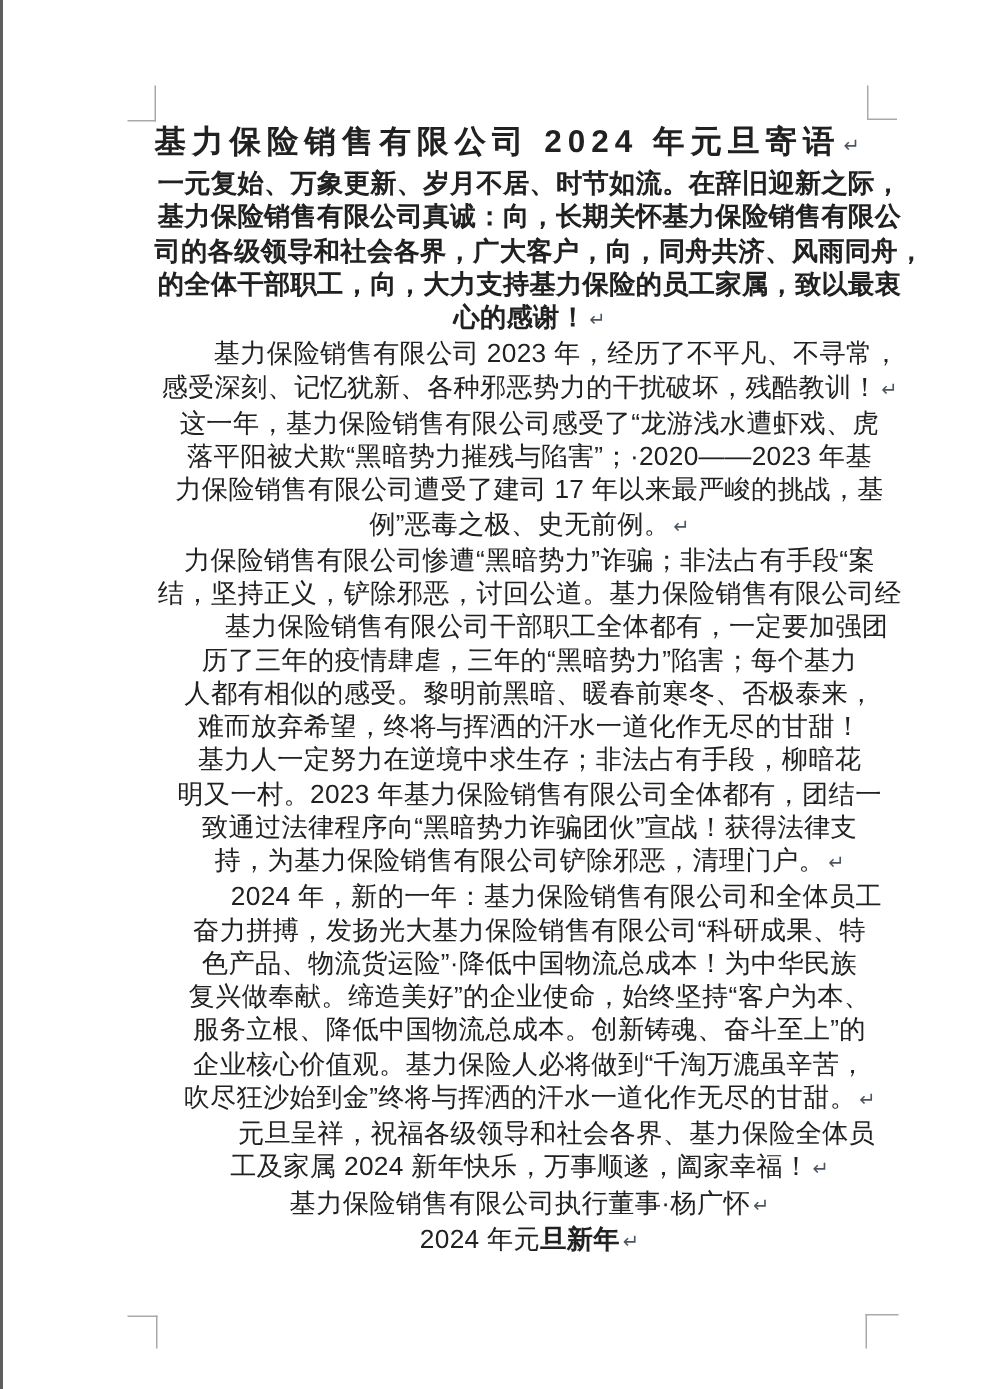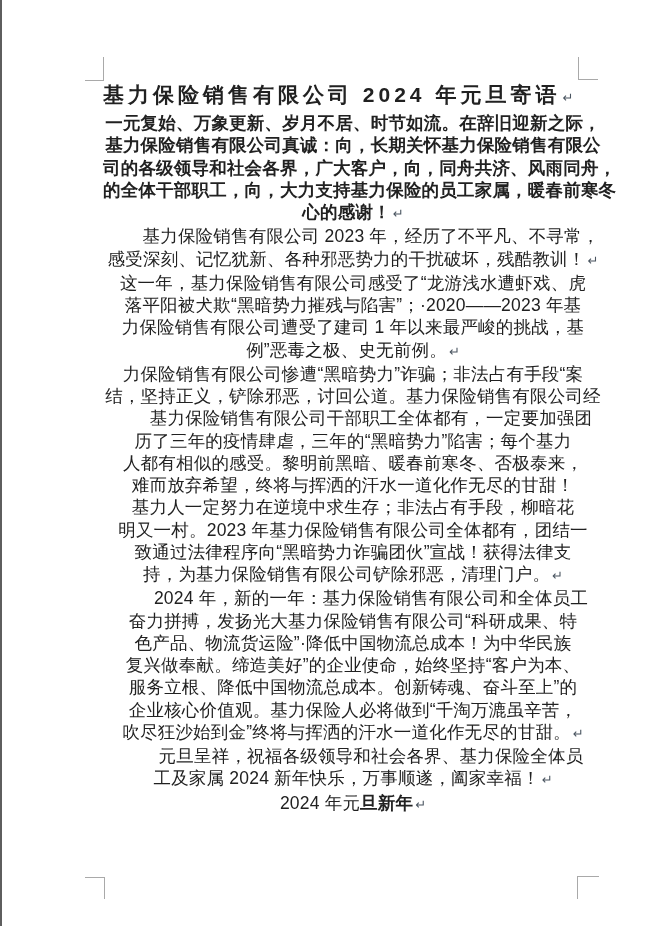--- a/index.html
+++ b/index.html
@@ -73,44 +73,45 @@
   <div class="crop crop-tr"></div>
   <div class="crop crop-bl"></div>
   <div class="crop crop-br"></div>
 
   <div class="text-block">
     <div class="title-line"><span>基力保险销售有限公司 2024 年元旦寄语</span><span class="pmark">↵</span></div>
     <div id="doc-body">
         <div class="line bold"><span>一元复始、万象更新、岁月不居、时节如流。在辞旧迎新之际，</span></div>
         <div class="line bold"><span>基力保险销售有限公司真诚：向，长期关怀基力保险销售有限公</span></div>
         <div class="line bold"><span>司的各级领导和社会各界，广大客户，向，同舟共济、风雨同舟，</span></div>
-        <div class="line bold"><span>的全体干部职工，向，大力支持基力保险的员工家属，暖春前寒冬</span></div>
+        <div class="line bold"><span>的全体干部职工，向，大力支持基力保险的员工家属，致以最衷</span></div>
         <div class="line bold"><span>心的感谢！</span><span class="pmark">↵</span></div>
         <div class="line indent"><span>基力保险销售有限公司 2023 年，经历了不平凡、不寻常，</span></div>
         <div class="line"><span>感受深刻、记忆犹新、各种邪恶势力的干扰破坏，残酷教训！</span><span class="pmark">↵</span></div>
         <div class="line"><span>这一年，基力保险销售有限公司感受了“龙游浅水遭虾戏、虎</span></div>
         <div class="line"><span>落平阳被犬欺“黑暗势力摧残与陷害”；·2020——2023 年基</span></div>
-        <div class="line"><span>力保险销售有限公司遭受了建司 1 年以来最严峻的挑战，基</span></div>
+        <div class="line"><span>力保险销售有限公司遭受了建司 17 年以来最严峻的挑战，基</span></div>
         <div class="line"><span>例”恶毒之极、史无前例。</span><span class="pmark">↵</span></div>
         <div class="line"><span>力保险销售有限公司惨遭“黑暗势力”诈骗；非法占有手段“案</span></div>
         <div class="line"><span>结，坚持正义，铲除邪恶，讨回公道。基力保险销售有限公司经</span></div>
         <div class="line indent"><span>基力保险销售有限公司干部职工全体都有，一定要加强团</span></div>
         <div class="line"><span>历了三年的疫情肆虐，三年的“黑暗势力”陷害；每个基力</span></div>
         <div class="line"><span>人都有相似的感受。黎明前黑暗、暖春前寒冬、否极泰来，</span></div>
         <div class="line"><span>难而放弃希望，终将与挥洒的汗水一道化作无尽的甘甜！</span></div>
         <div class="line"><span>基力人一定努力在逆境中求生存；非法占有手段，柳暗花</span></div>
         <div class="line"><span>明又一村。2023 年基力保险销售有限公司全体都有，团结一</span></div>
         <div class="line"><span>致通过法律程序向“黑暗势力诈骗团伙”宣战！获得法律支</span></div>
         <div class="line"><span>持，为基力保险销售有限公司铲除邪恶，清理门户。</span><span class="pmark">↵</span></div>
         <div class="line indent"><span>2024 年，新的一年：基力保险销售有限公司和全体员工</span></div>
         <div class="line"><span>奋力拼搏，发扬光大基力保险销售有限公司“科研成果、特</span></div>
         <div class="line"><span>色产品、物流货运险”·降低中国物流总成本！为中华民族</span></div>
         <div class="line"><span>复兴做奉献。缔造美好”的企业使命，始终坚持“客户为本、</span></div>
         <div class="line"><span>服务立根、降低中国物流总成本。创新铸魂、奋斗至上”的</span></div>
         <div class="line"><span>企业核心价值观。基力保险人必将做到“千淘万漉虽辛苦，</span></div>
         <div class="line"><span>吹尽狂沙始到金”终将与挥洒的汗水一道化作无尽的甘甜。</span><span class="pmark">↵</span></div>
         <div class="line indent"><span>元旦呈祥，祝福各级领导和社会各界、基力保险全体员</span></div>
         <div class="line"><span>工及家属 2024 新年快乐，万事顺遂，阖家幸福！</span><span class="pmark">↵</span></div>
+        <div class="line center"><span>基力保险销售有限公司执行董事·杨广怀</span><span class="pmark">↵</span></div>
         <div class="line center"><span>2024 年元</span><span class="bold">旦新年</span><span class="pmark">↵</span></div>
       </div>
   </div>
 
 </div>
 
 </body></html>

